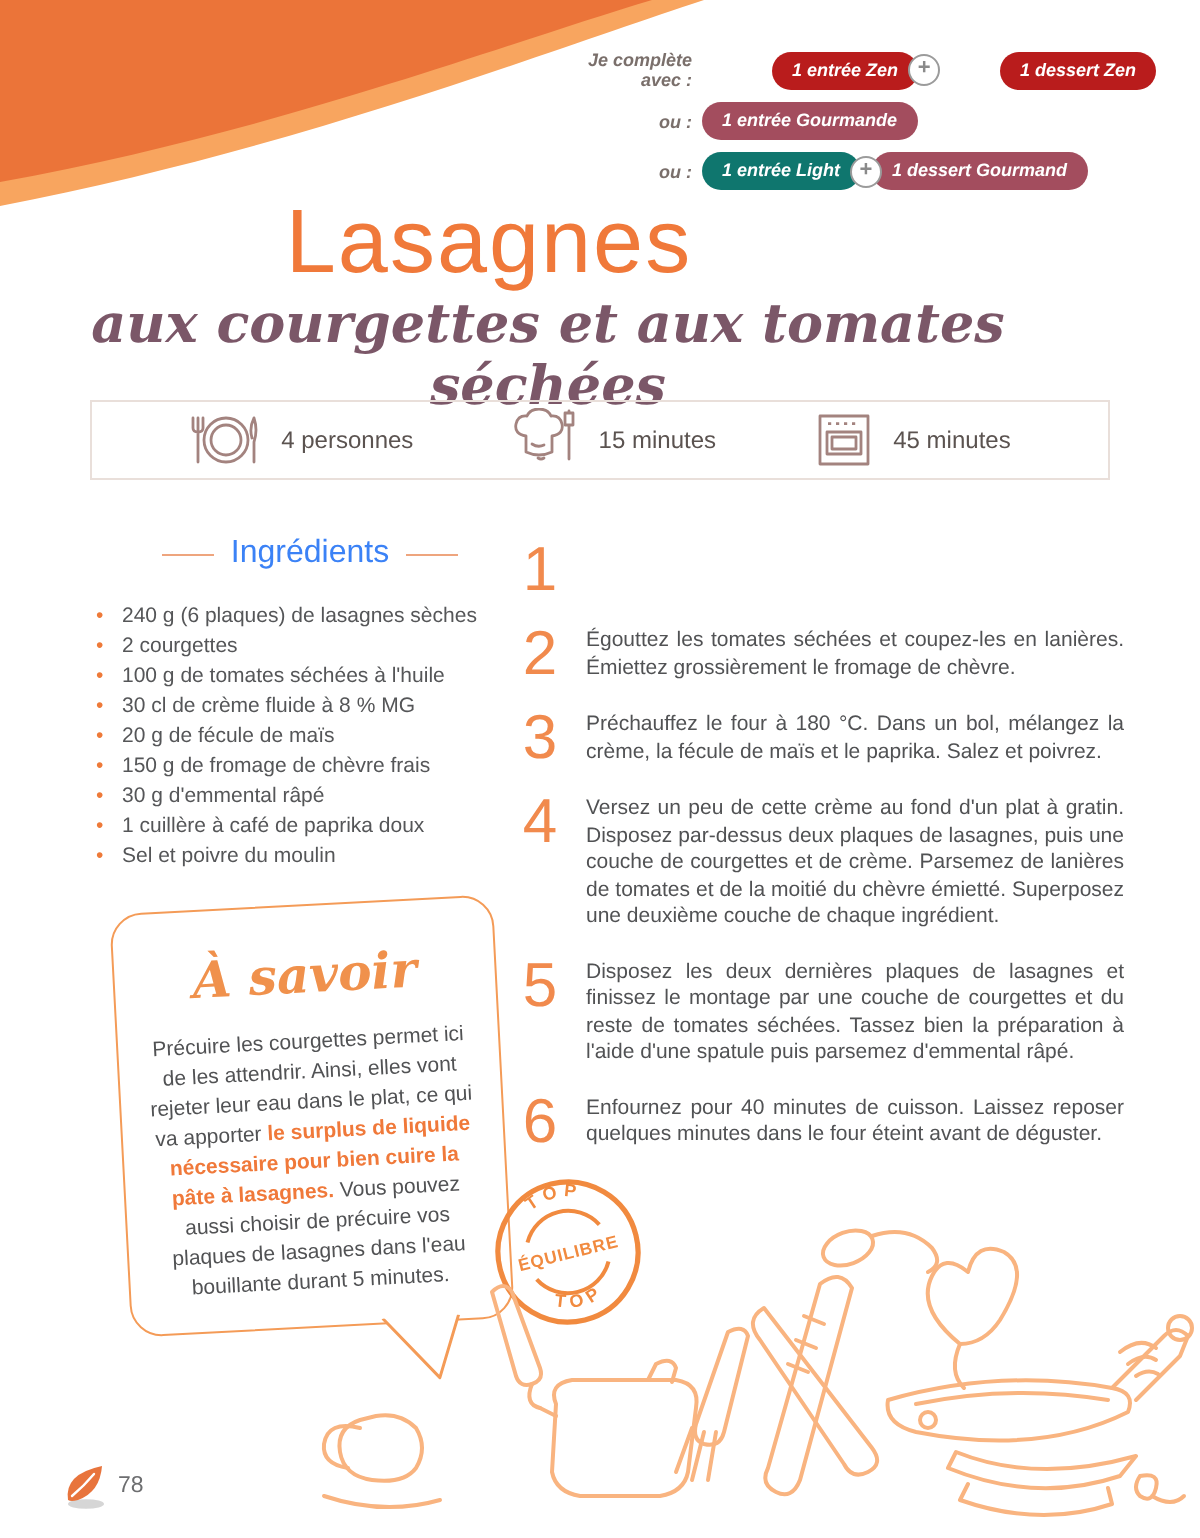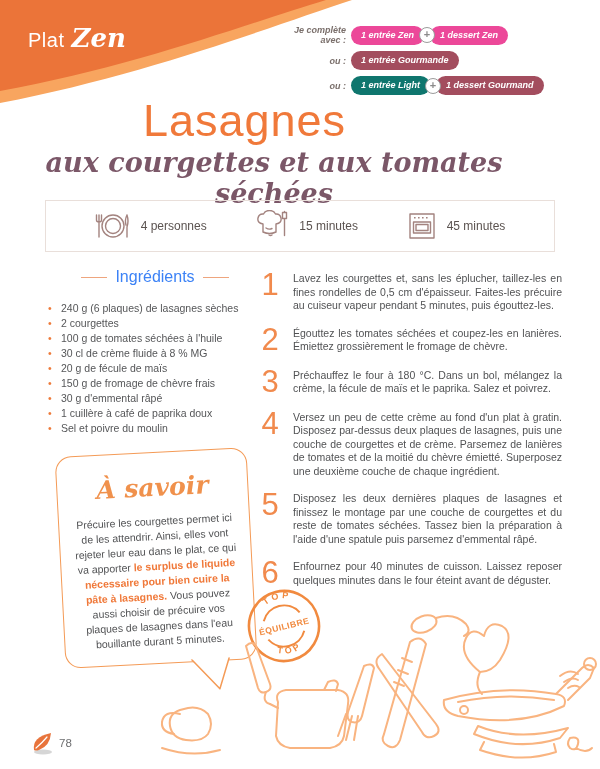--- a/index.html
+++ b/index.html
@@ -11,31 +11,31 @@
   .brand { position:absolute; top:23px; left:28px; color:#fff; display:flex; align-items:baseline; gap:7px; }
   .brand-plain { font-size:20px; letter-spacing:.5px; }
   .script { font-family:"DejaVu Serif",serif; font-style:italic; font-weight:bold; }
   .brand-script { font-size:26px; }
 
   
   .complete { position:absolute; top:25px; left:272px; width:310px; display:flex; flex-direction:column; gap:6px; }
   .c-row { display:flex; align-items:center; }
   .c-label { flex:0 0 74px; text-align:right; margin-right:5px; font-size:9px; font-style:italic; font-weight:bold; color:#7a6f6b; }
   .pill { border-radius:10px; padding:4px 10px 5px; font-size:9px; font-style:italic; font-weight:bold; color:#fff; white-space:nowrap; }
-  .pill-orange { background:#ec4899; }
+  .pill-orange { background:#b91c1c;margin-left:35px; }
   .pill-maroon { background:#A34D5E; }
   .pill-green  { background:#0f766e; }
   .plus { position:relative; z-index:2; width:16px; height:16px; flex:0 0 16px; border-radius:50%; background:#fff; border:1.5px solid #9b9b9b; color:#8a8a8a; font-size:11px; line-height:13px; text-align:center; margin:0 -5px; font-weight:bold; }
 
   
   .title { position:absolute; top:95px; left:0; width:489px; text-align:center; font-size:45px; color:#F0793A; letter-spacing:1px; }
   .subtitle { position:absolute; top:147px; left:0; width:548px; text-align:center; font-size:27px; color:#7B5768; }
 
   
-  .meta { position:absolute; top:200px; left:45px; width:510px; height:52px; border:1px solid #E9DFDA; display:flex; align-items:center; justify-content:space-evenly; }
+  .meta { position:absolute; top:200px; left:45px; width:510px; height:40px; border:1px solid #E9DFDA; display:flex; align-items:center; justify-content:space-evenly; }
   .meta-item { display:flex; align-items:center; gap:10px; }
   .meta-item svg { display:block; }
   .meta-label { font-size:12px; color:#5B5350; }
 
   
   .ingredients { position:absolute; top:268px; left:48px; width:214px; }
   .ing-head { display:flex; align-items:center; justify-content:center; gap:8px; color:#3b82f6; font-size:16px; }
   .ing-head .rule { width:26px; height:1px; background:#EEA57E; }
   .ing-list { list-style:none; margin-top:15px; }
   .ing-list li { position:relative; padding-left:13px; font-size:10.5px; line-height:15px; color:#555658; }
@@ -66,24 +66,20 @@
 </style>
 </head>
 <body>
 
 <div class="page">
 
   <svg class="banner" viewBox="0 0 600 110" preserveAspectRatio="none">
     <path d="M0 0 L352 0 C272 26 150 74 0 103 Z" fill="#F8A55F"></path>
     <path d="M0 0 L326 0 C252 22 138 66 0 91 Z" fill="#EB7439"></path>
   </svg>
-  <div class="brand">
-    <span class="brand-plain">Plat</span>
-    <span class="brand-script script">Zen</span>
-  </div>
 
   <div class="complete">
     <div class="c-row">
       <span class="c-label">Je complète avec :</span>
       <span class="pill pill-orange">1 entrée Zen</span>
       <span class="plus">+</span>
       <span class="pill pill-orange">1 dessert Zen</span>
     </div>
     <div class="c-row">
       <span class="c-label">ou :</span>
@@ -144,21 +140,20 @@
       <li>150 g de fromage de chèvre frais</li>
       <li>30 g d'emmental râpé</li>
       <li>1 cuillère à café de paprika doux</li>
       <li>Sel et poivre du moulin</li>
     </ul>
   </div>
 
   <div class="steps">
     <div class="step">
       <div class="step-num">1</div>
-      <div class="step-text">Lavez les courgettes et, sans les éplucher, taillez-les en fines rondelles de 0,5 cm d'épaisseur. Faites-les précuire au cuiseur vapeur pendant 5 minutes, puis égouttez-les.</div>
     </div>
     <div class="step">
       <div class="step-num">2</div>
       <div class="step-text">Égouttez les tomates séchées et coupez-les en lanières. Émiettez grossièrement le fromage de chèvre.</div>
     </div>
     <div class="step">
       <div class="step-num">3</div>
       <div class="step-text">Préchauffez le four à 180 °C. Dans un bol, mélangez la crème, la fécule de maïs et le paprika. Salez et poivrez.</div>
     </div>
     <div class="step">

